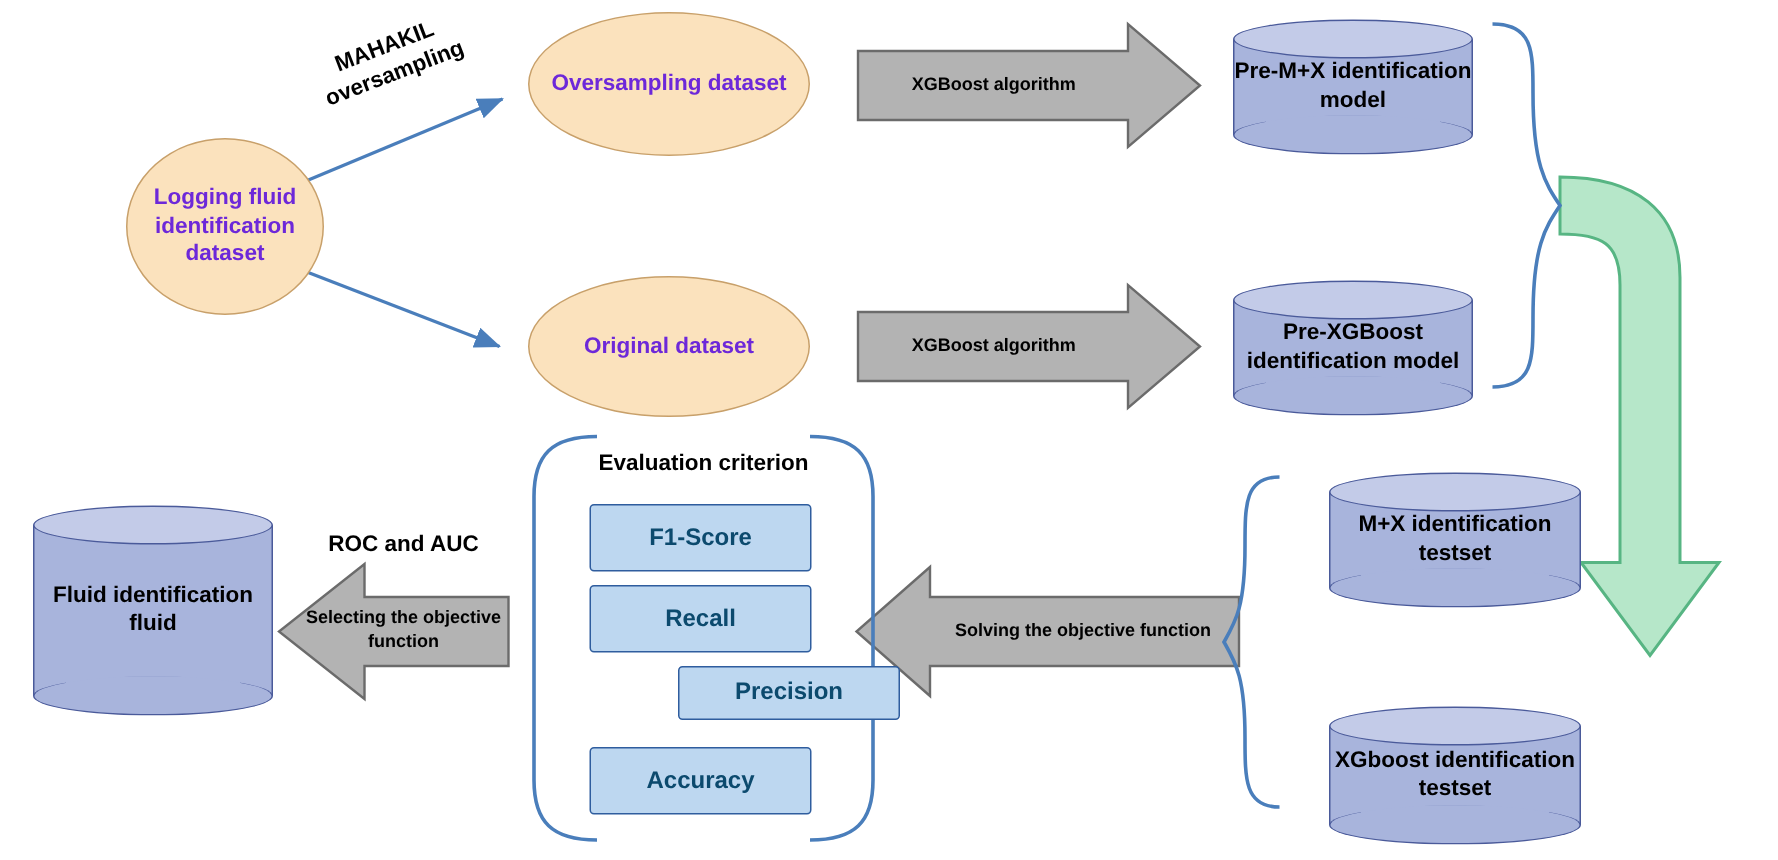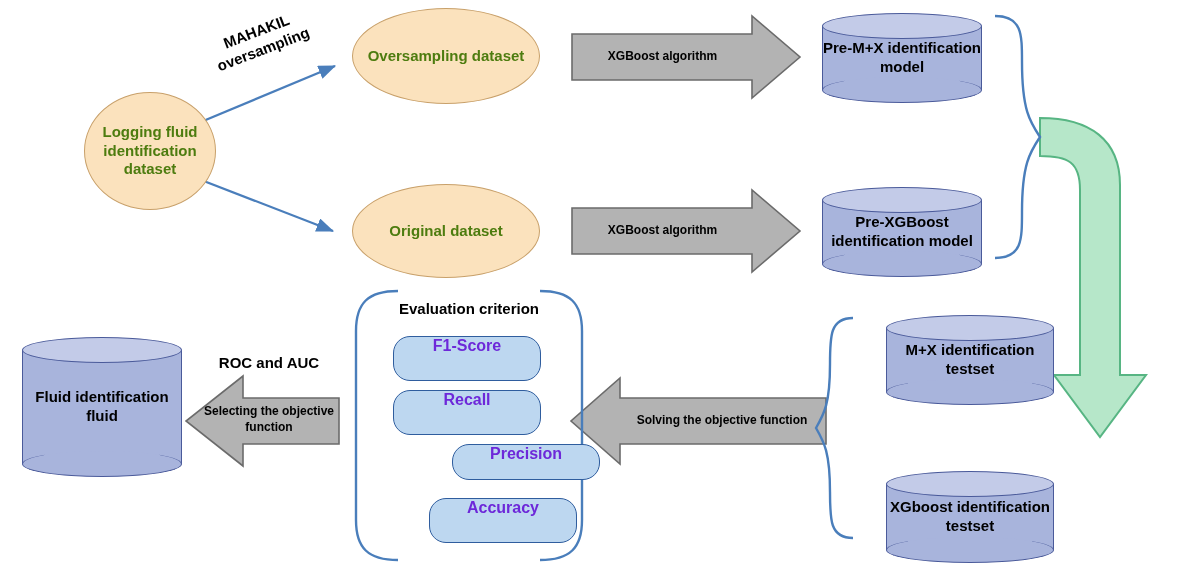--- a/index.html
+++ b/index.html
@@ -23,21 +23,21 @@
   .ellipse {
     border-radius: 50%;
     background: #fbe2bd;
     border: 1.6px solid #c8a06a;
     display: flex;
     align-items: center;
     justify-content: center;
     text-align: center;
     font-weight: bold;
     font-size: 15px;
-    color: #4d7c0f;
+    color: #6d28d9;
     line-height: 1.25;
     box-sizing: border-box;
   }
 
   
   .cyl {
     box-sizing: border-box;
     margin-left: 12px;
   }
   .cyl .body {
@@ -93,27 +93,27 @@
     color: #000;
     line-height: 1.3;
     z-index: 3;
     pointer-events: none;
   }
 
   
   .metric {
     background: #bdd7f0;
     border: 1.6px solid #2f5d9e;
-    border-radius: 17px;
-    display: flex;
-    align-items: flex-start;
+    border-radius: 3px;
+    display: flex;
+    align-items: center;
     justify-content: center;
     font-weight: bold;
     font-size: 16px;
-    color: #6d28d9;
+    color: #0c4a6e;
     box-sizing: border-box;
   }
 
   .plain-label {
     position: absolute;
     font-weight: bold;
     font-size: 15px;
     color: #000;
     text-align: center;
     line-height: 1.25;
@@ -249,17 +249,17 @@
 
   <div class="abs metric" style="left:393px; top:336px; width:148px; height:45px;">
     <span>F1-Score</span>
   </div>
   <div class="abs metric" style="left:393px; top:390px; width:148px; height:45px;">
     <span>Recall</span>
   </div>
   <div class="abs metric" style="left:408px; top:444px; width:148px; height:36px;margin-left:44px;">
     <span>Precision</span>
   </div>
-  <div class="abs metric" style="left:393px; top:498px; width:148px; height:45px;margin-left:36px;">
+  <div class="abs metric" style="left:393px; top:498px; width:148px; height:45px;">
     <span>Accuracy</span>
   </div>
 
 </div>
 
 </body></html>

